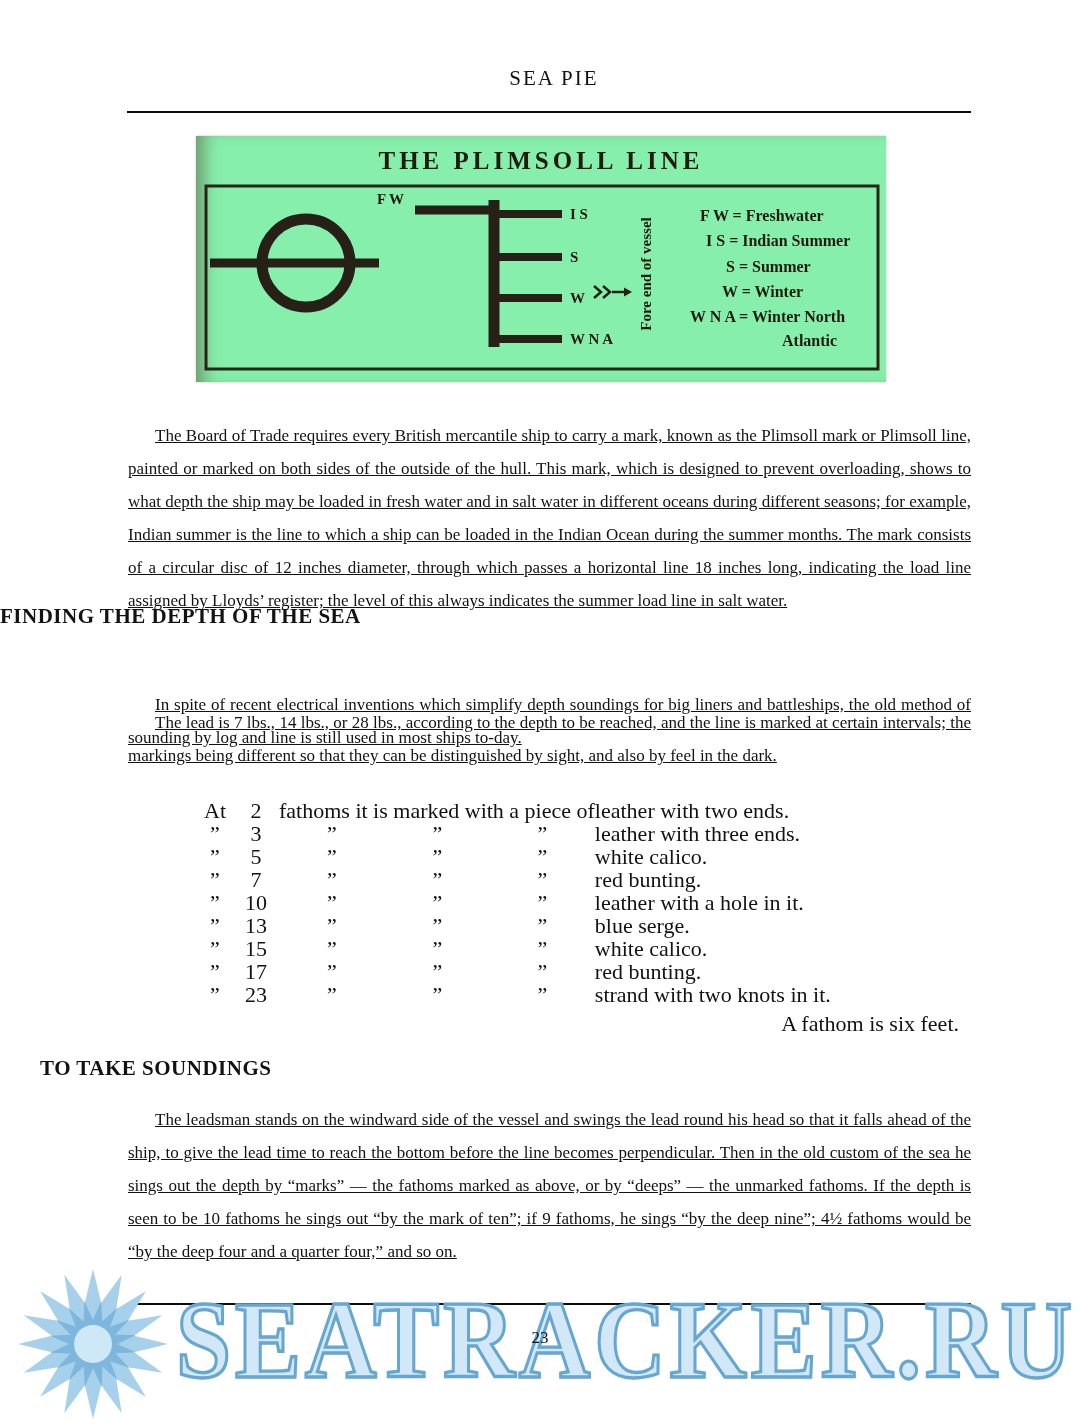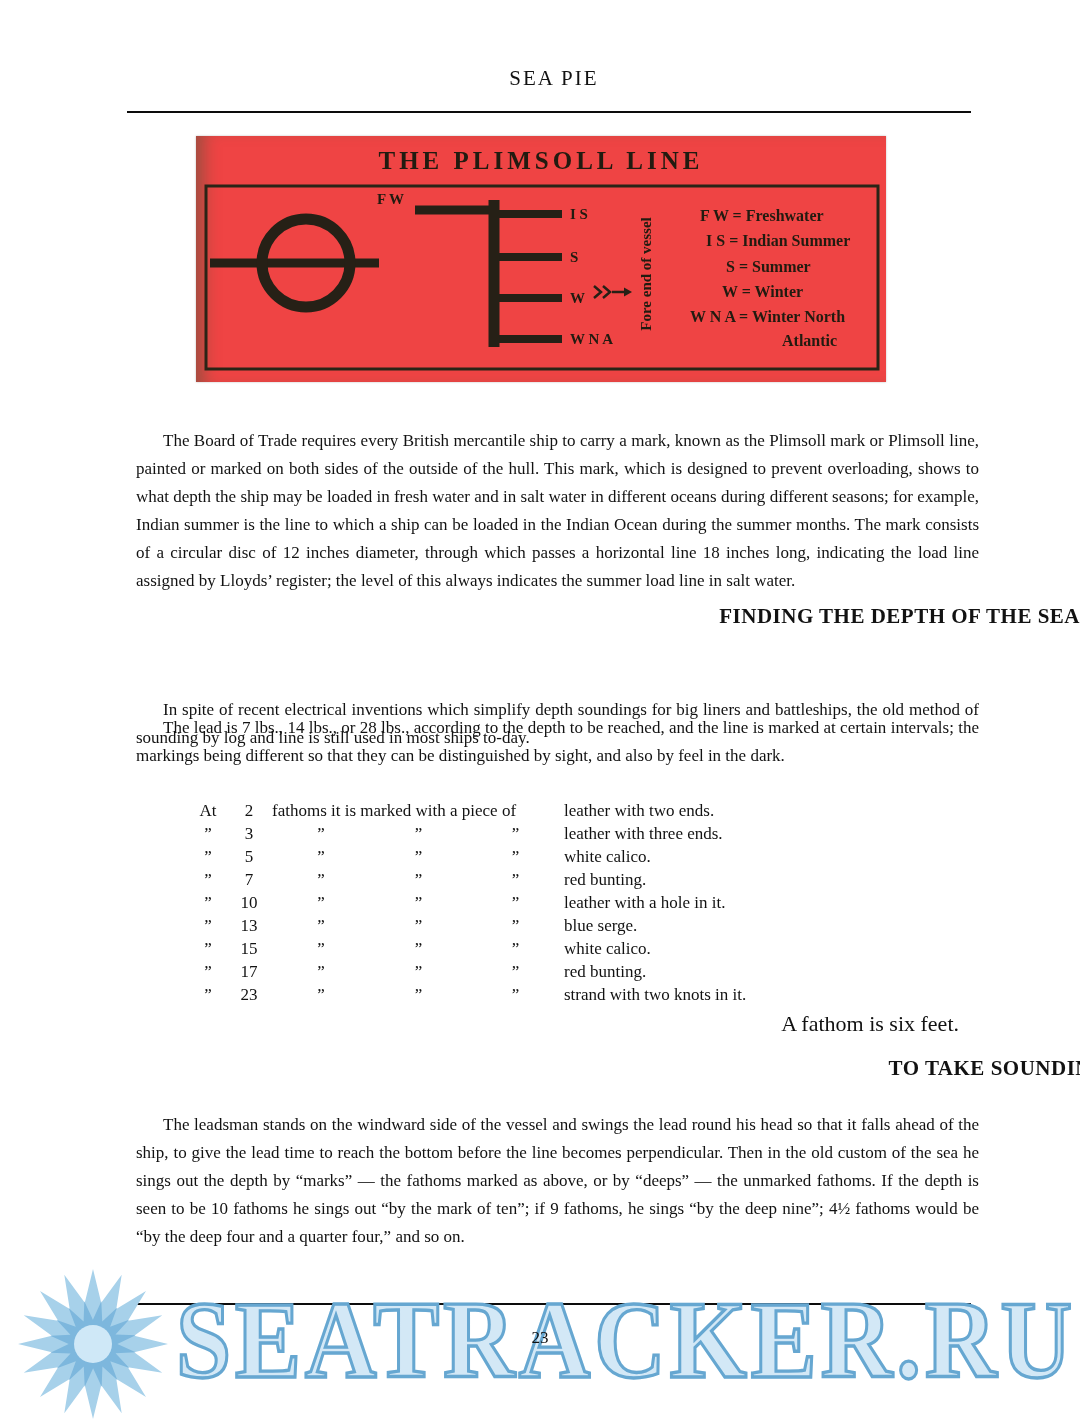--- a/index.html
+++ b/index.html
@@ -8,37 +8,37 @@
     font-family:"Liberation Serif","DejaVu Serif",serif;color:#121212;
     overflow:hidden;
   }
   .running-head{position:absolute;top:66px;left:0;width:100%;text-align:center;
     font-size:21px;letter-spacing:2px;padding-left:14px;}
   .rule{position:absolute;left:127px;width:844px;height:2px;background:#0c0c0c;}
   .rule-top{top:111px;}
   .rule-bottom{top:1303px;}
 
   .figure{position:absolute;top:136px;left:196px;width:690px;height:246px;
-    background:#ef4444;box-shadow:inset 16px 0 16px -8px rgba(95,85,60,.55), 0 0 2px rgba(0,0,0,.25);}
+    background:#86efac;box-shadow:inset 16px 0 16px -8px rgba(95,85,60,.55), 0 0 2px rgba(0,0,0,.25);}
   .figure svg{display:block;}
 
-  .para{position:absolute;left:128px;width:843px;margin:8px;text-align:justify;
-    font-size:17px;line-height:28px;text-indent:27px;}
+  .para{position:absolute;left:128px;width:843px;margin:0;text-align:justify;
+    font-size:17px;line-height:33px;text-indent:27px;text-decoration:underline;}
   .p-intro{top:419px;}
   .p-s1a{top:688px;}
   .p-s1b{top:706px;}
   .p-s2{top:1103px;}
 
-  .sec-heading{position:absolute;left:0;width:100%;margin:0;text-align:right;
+  .sec-heading{position:absolute;left:0;width:100%;margin:0;text-align:left;
     font-size:21px;font-weight:bold;letter-spacing:.5px;}
   .h-depth{top:604px;}
   .h-sound{top:1056px;padding-left:40px;}
 
-  .fathom-table{position:absolute;top:799px;left:190px;border-collapse:collapse;
-    font-size:17px;}
+  .fathom-table{position:absolute;top:799px;left:197px;border-collapse:collapse;
+    font-size:22px;}
   .fathom-table td{height:23px;padding:0;line-height:23px;white-space:nowrap;}
   .c-at,.c-num,.c-dit{text-align:center;}
   .c-phrase{padding-left:6px;}
   .c-desc{padding-left:50px;}
 
   .footnote{position:absolute;top:1011px;left:116px;width:843px;text-align:right;
     font-size:22px;}
 
   .page-number{position:absolute;top:1328px;left:0;width:100%;text-align:center;
     font-size:17px;z-index:6;}

